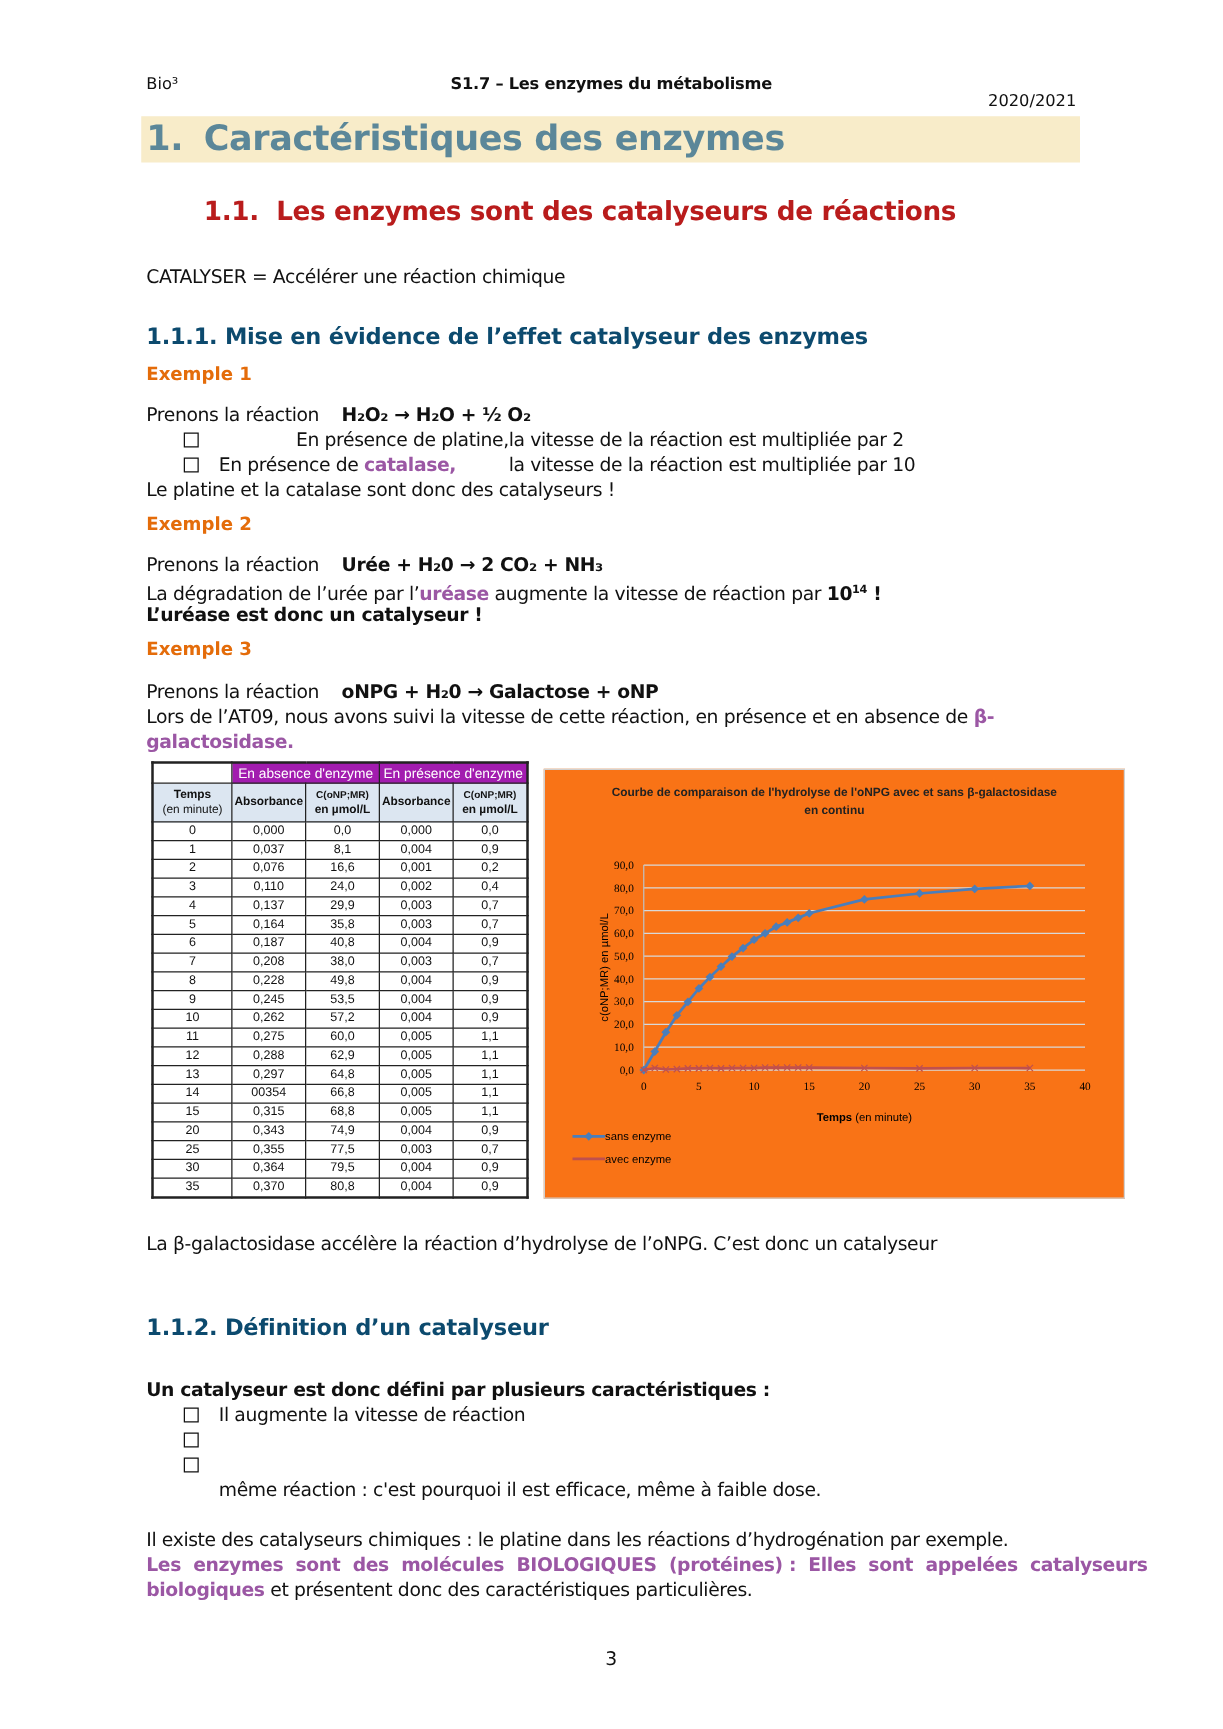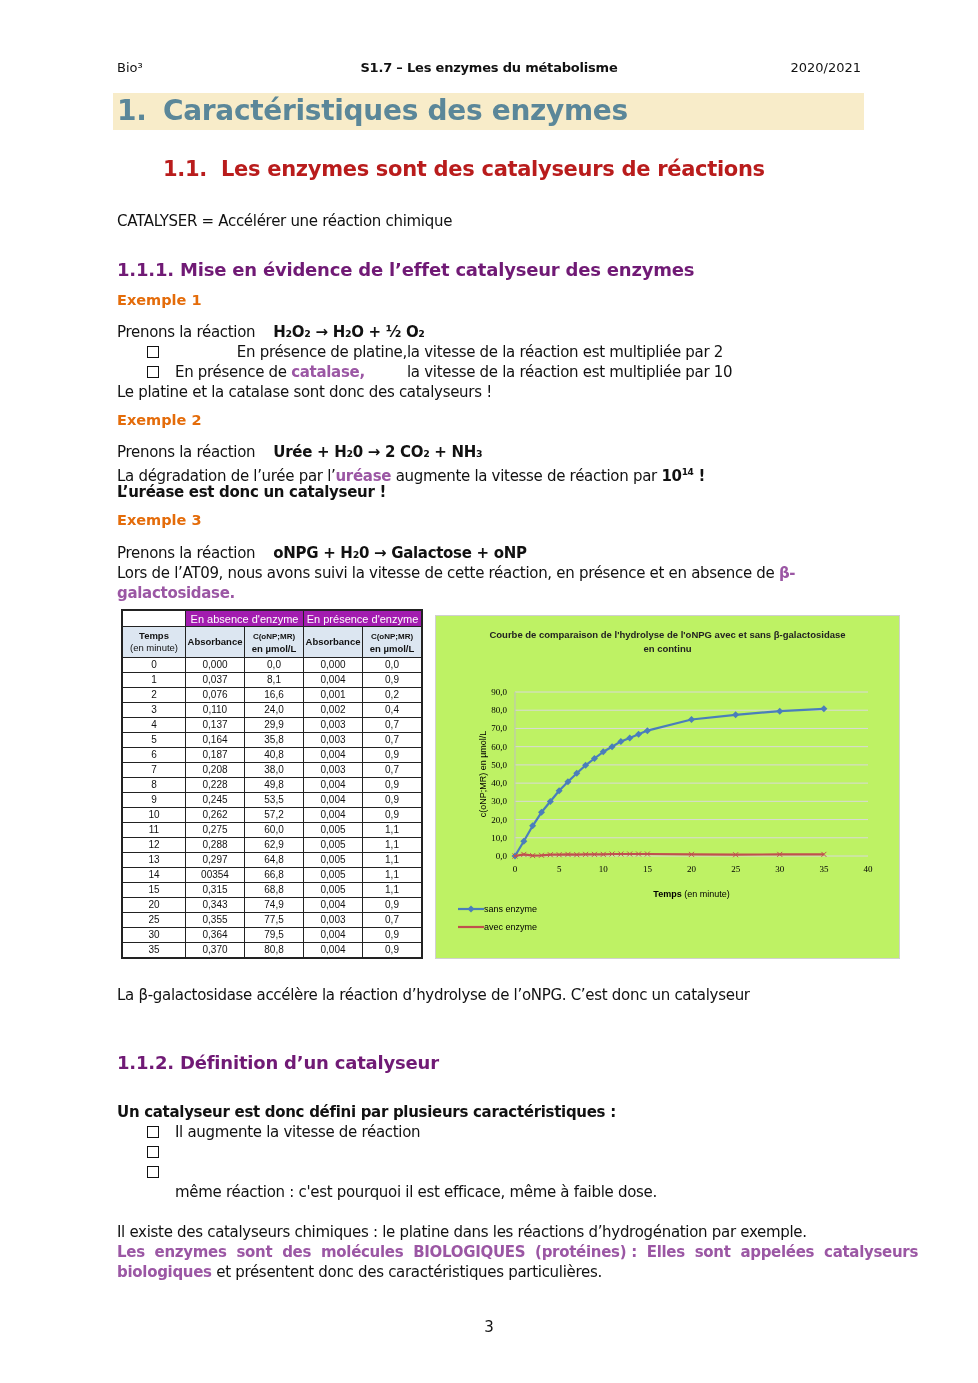--- a/index.html
+++ b/index.html
@@ -1,44 +1,44 @@
 <!DOCTYPE html>
 <html><head>
 <meta charset="utf-8">
 <style>
   html, body { margin:0; padding:0; background:#ffffff; }
   body { width:978px; height:1383px; position:relative; font-family:"DejaVu Sans", sans-serif; color:#111; overflow:hidden; }
   .abs { position:absolute; }
   .hdr { top:60px; font-size:13px; }
   .hdr-left { left:117px; }
   .hdr-center { left:0; width:978px; text-align:center; font-weight:bold; font-size:13px; letter-spacing:-0.2px; }
-  .hdr-right { right:117px; }
+  .hdr-right { right:117px;margin-top:14px; }
   .h1band { left:113px; top:93px; width:751px; height:37px; background:#f8ecc9; }
   .h1 { left:117px; top:94px; font-size:28px; color:#5b8799; font-weight:bold; letter-spacing:-0.3px; }
   .h2 { left:163px; top:157px; font-size:21px; color:#b91c1c; font-weight:bold; letter-spacing:-0.3px; }
   .h2 .num { display:inline-block; width:58px; }
   .p { left:117px; font-size:15px; line-height:20px; letter-spacing:-0.3px; white-space:nowrap; }
-  .h3 { left:117px; font-size:18px; color:#701a75; font-weight:bold; letter-spacing:-0.2px; }
+  .h3 { left:117px; font-size:18px; color:#0c4a6e; font-weight:bold; letter-spacing:-0.2px; }
   .ex { left:117px; font-size:14.5px; color:#e46c0a; font-weight:bold; }
   .b { font-weight:bold; }
   .violet { color:#9b57a4; font-weight:bold; }
   .chk { display:inline-block; width:10px; height:10px; border:1.6px solid #111; margin-right:16px; vertical-align:-1px; }
   .indent { padding-left:30px; }
   .reac { display:inline-block; margin-left:18px; }
   sub, sup { font-size:9px; }
   
   .tbl { left:121px; top:609px; border-collapse:collapse; font-size:10px; font-family:"Liberation Sans", sans-serif; }
   .tbl td { border:1px solid #222; text-align:center; height:14px; padding:0; }
   .tbl .grp { background:#a21caf; color:#fff; font-size:11px; height:15px; border:1.5px solid #222; }
   .tbl .sub { background:#dce6f1; font-weight:bold; font-size:9.5px; line-height:12px; height:30px; }
   .tbl .sub .thin { font-weight:normal; }
   .tbl .blank { border:none; background:transparent; }
   .tbl tr.dat td { height:14px; line-height:14px; }
   .tbl { border:2px solid #222; }
-  .chartbox { left:435px; top:615px; width:463px; height:342px; border:1px solid #d0d0d0; background:#bef264; }
+  .chartbox { left:435px; top:615px; width:463px; height:342px; border:1px solid #d0d0d0; background:#f97316; }
   .ctitle { left:0; top:12px; width:463px; text-align:center; font-family:"Liberation Sans", sans-serif; font-weight:bold; font-size:9.5px; line-height:14px; color:#222; }
   .tick { font-family:"Liberation Serif", serif; font-size:9px; color:#222; }
   .leg { font-family:"Liberation Sans", sans-serif; font-size:9px; color:#222; }
   .pagenum { left:0; width:978px; top:1318px; text-align:center; font-size:15px; }
 </style>
 </head>
 <body>
 
 <div class="abs hdr hdr-left">Bio³</div>
 <div class="abs hdr hdr-center">S1.7 – Les enzymes du métabolisme</div>

